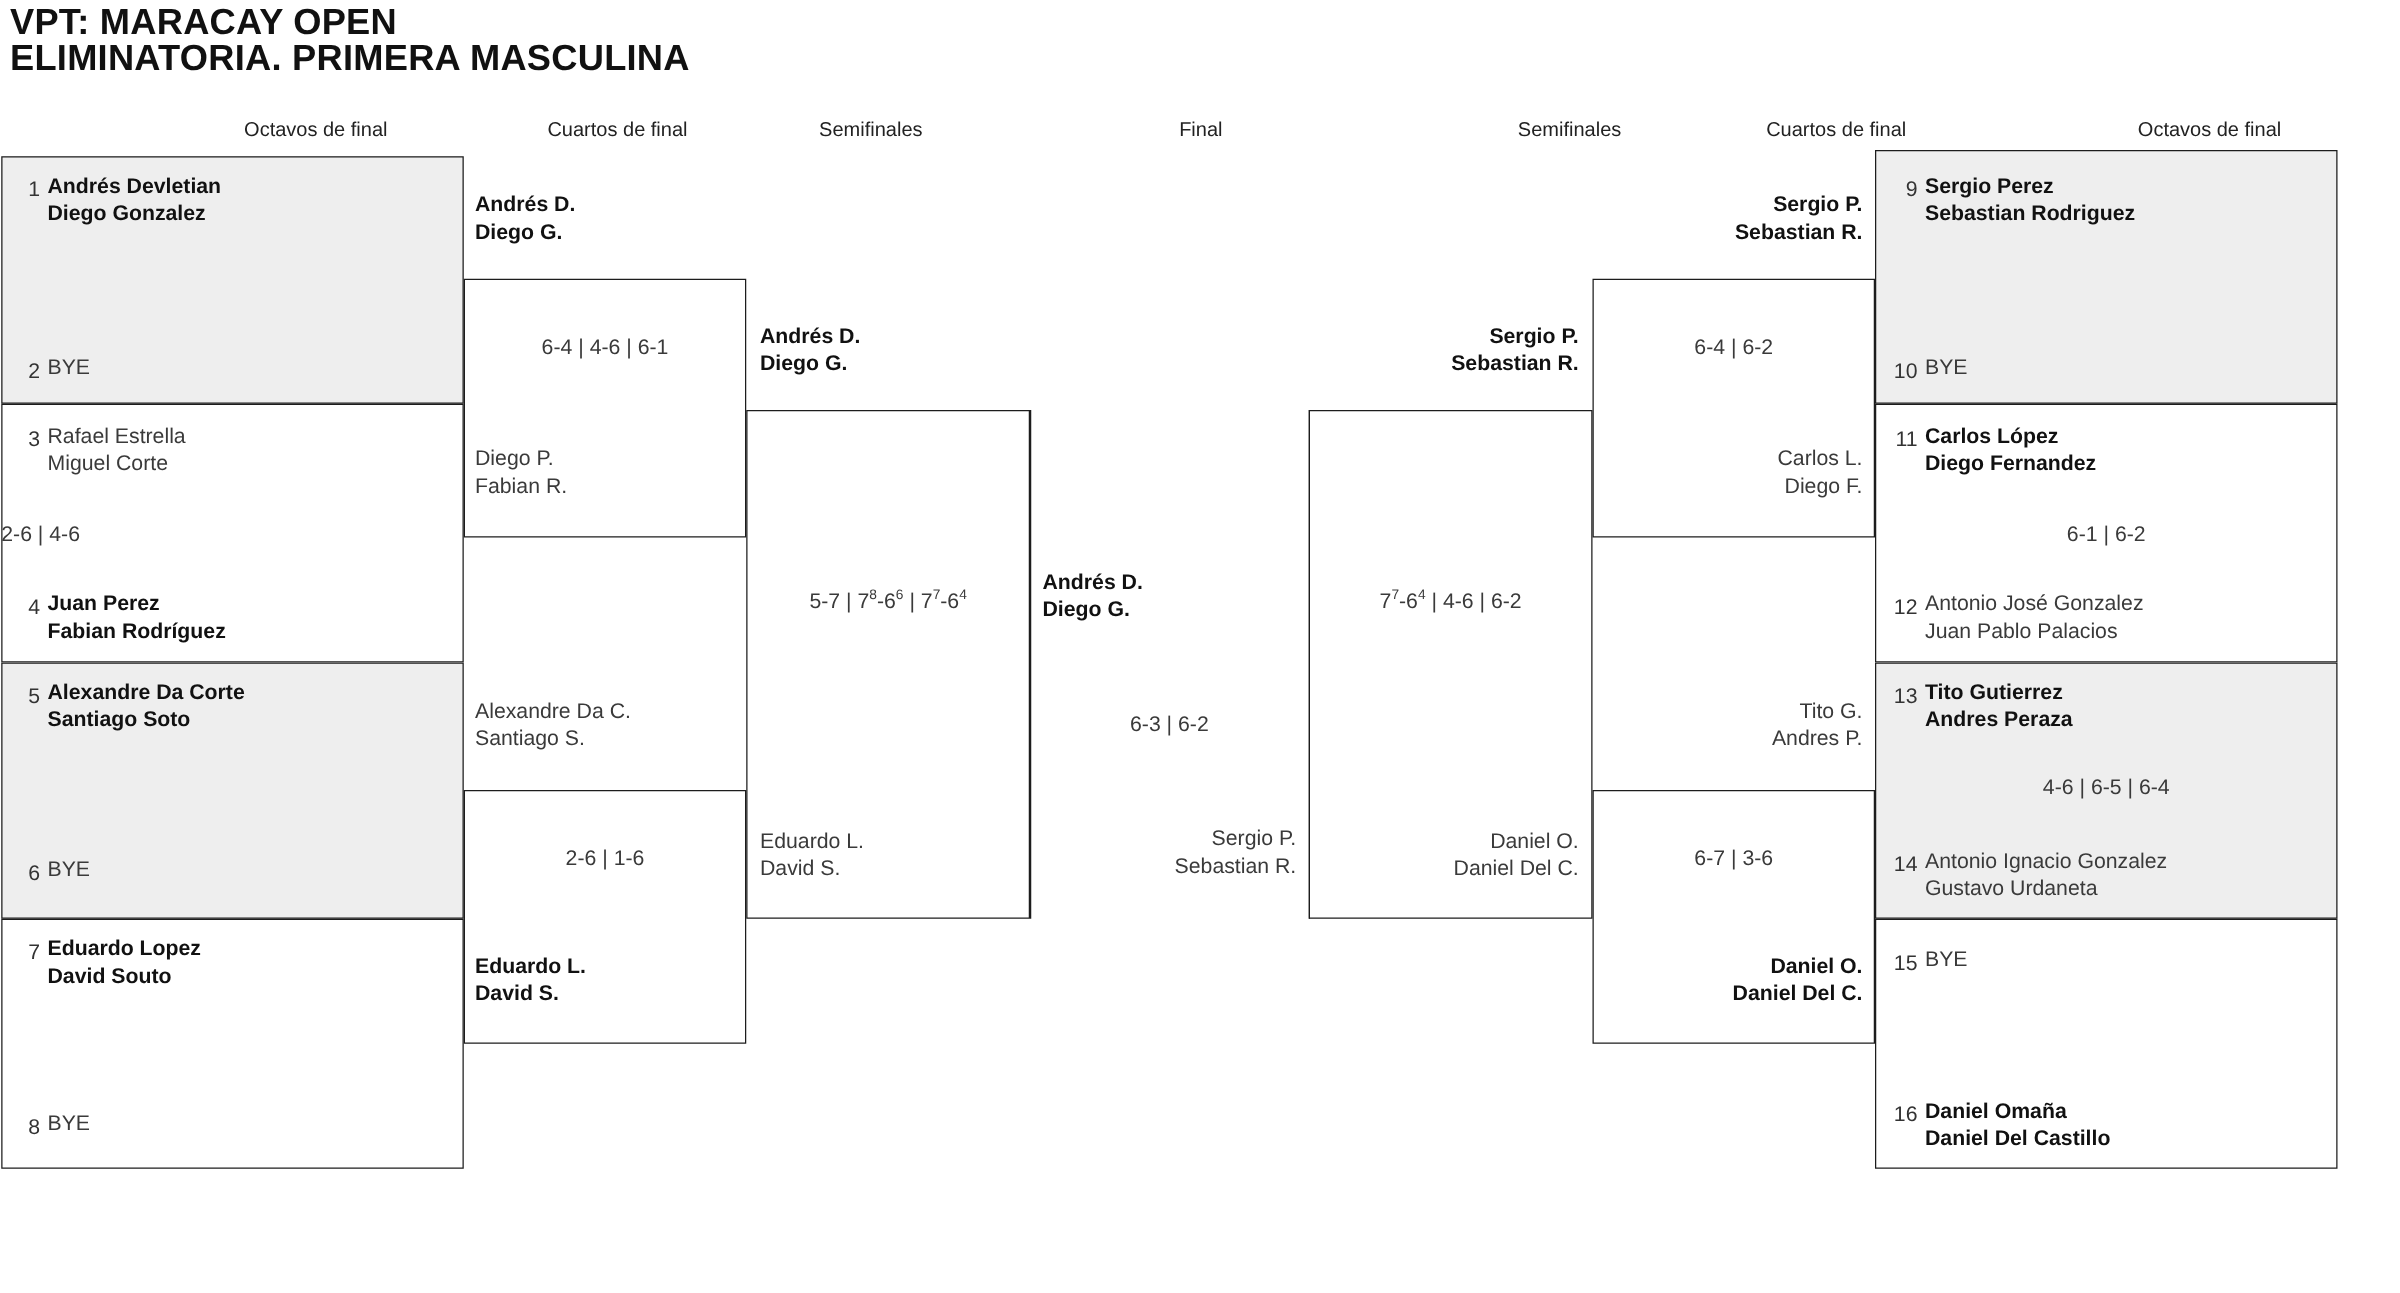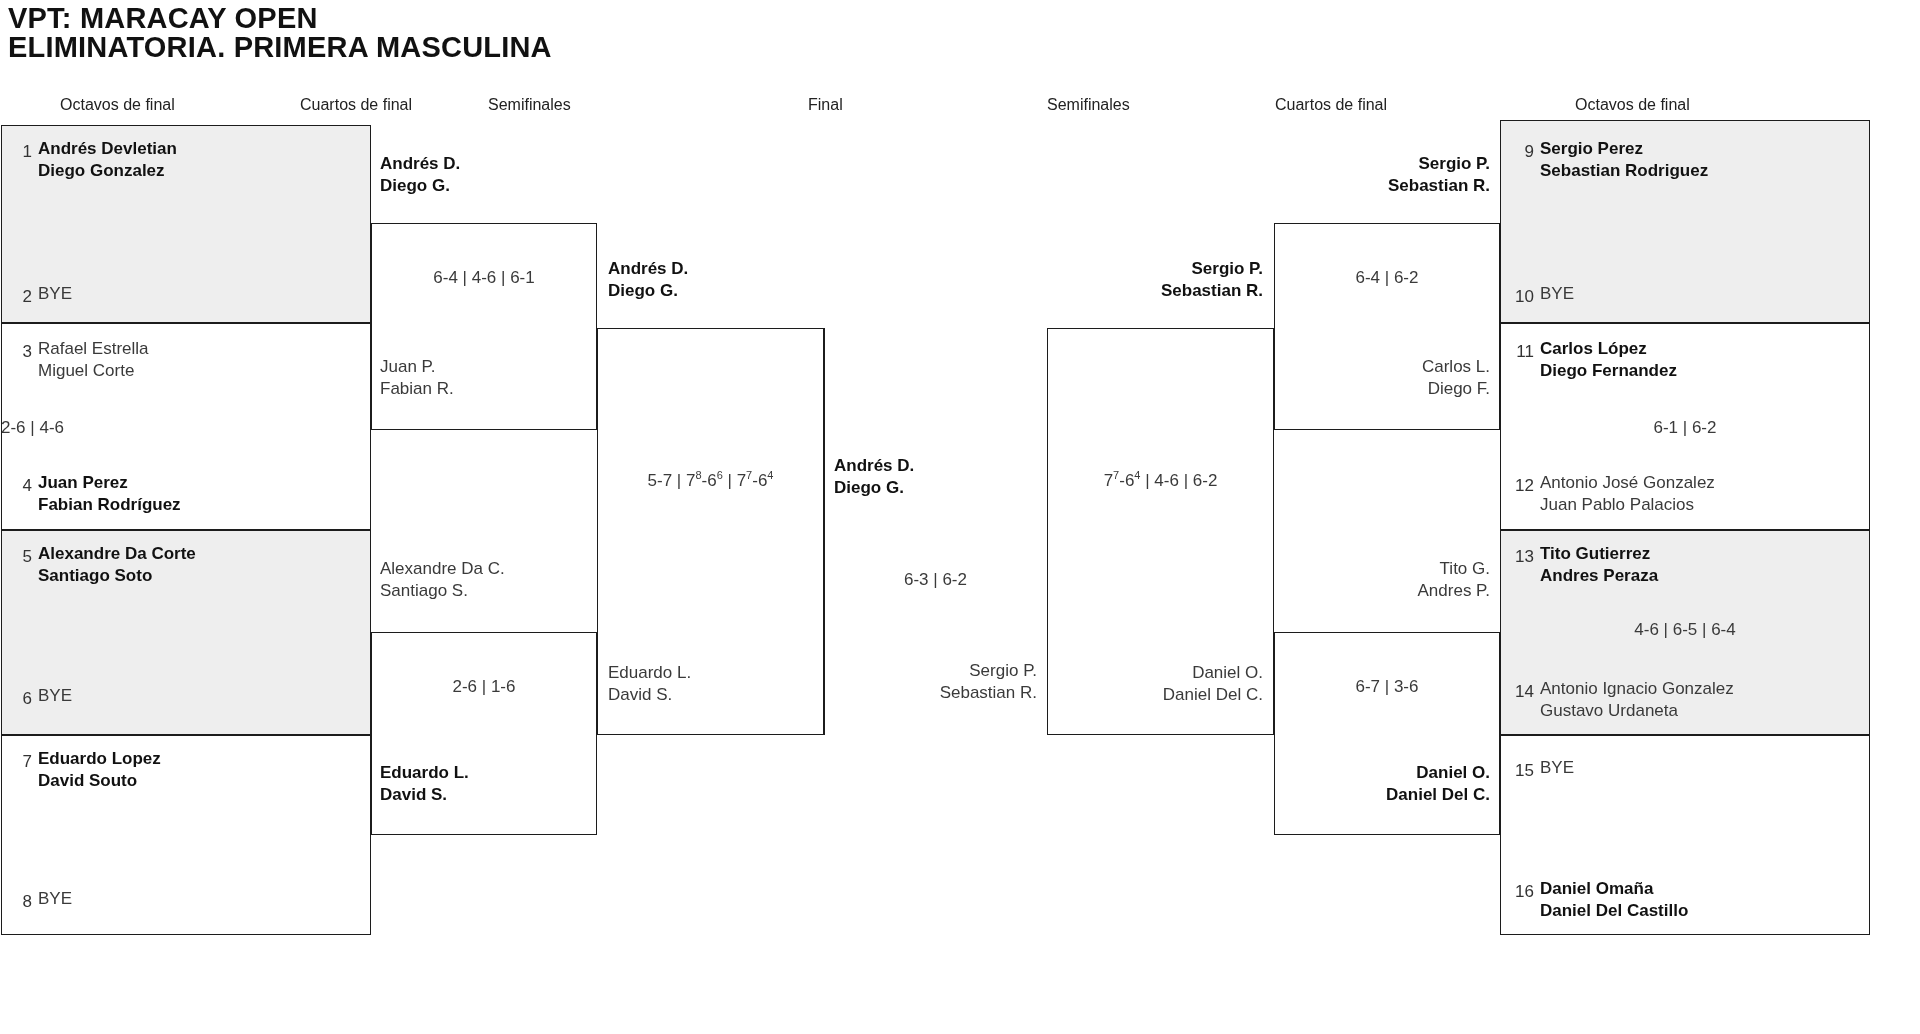--- a/index.html
+++ b/index.html
@@ -20,21 +20,21 @@
     line-height: 29px; color: #111;
   }
   #logo { position: absolute; right: 10px; top: 6px; height: 58px; display: flex; align-items: center; }
   #logo-dots { position: relative; width: 72px; height: 56px; }
   #logo-dots i { position: absolute; border-radius: 50%; display: block; }
   #logo-text { font-size: 46px; font-weight: bold; color: #7ac143; line-height: 46px; letter-spacing: -1px; }
 
   
   .round-hd {
     position: absolute; top: 96px;
-    font-size: 16px; color: #222; text-align: left;
+    font-size: 16px; color: #222; text-align: right;
     white-space: nowrap;
   }
 
   
   .bx { position: absolute; border: 1px solid #1c1c1c; background: transparent; }
   .bx.shaded { background: #eeeeee; }
 
   
   .edge { position: absolute; background: #1c1c1c; }
   .edge.v { width: 1px; }
@@ -117,21 +117,21 @@
 
 <div class="score" style="left:1px; top:418px; width:370px; text-align:left;">2-6 | 4-6</div>
 
 <div class="bx" style="left:371px; top:223px; width:226px; height:207px;"></div>
 <div class="bx" style="left:371px; top:632px; width:226px; height:203px;"></div>
 
 <div class="slot win" style="left:380px; top:153px;">
   <span class="names"><span class="nm">Andrés D.</span><span class="nm">Diego G.</span></span>
 </div>
 <div class="slot lose" style="left:380px; top:356px;">
-  <span class="names"><span class="nm">Juan P.</span><span class="nm">Fabian R.</span></span>
+  <span class="names"><span class="nm">Diego P.</span><span class="nm">Fabian R.</span></span>
 </div>
 <div class="slot lose" style="left:380px; top:558px;">
   <span class="names"><span class="nm">Alexandre Da C.</span><span class="nm">Santiago S.</span></span>
 </div>
 <div class="slot win" style="left:380px; top:762px;">
   <span class="names"><span class="nm">Eduardo L.</span><span class="nm">David S.</span></span>
 </div>
 
 <div class="score" style="left:371px; top:268px; width:226px; text-align:center;">6-4 | 4-6 | 6-1</div>
 <div class="score" style="left:371px; top:677px; width:226px; text-align:center;">2-6 | 1-6</div>

